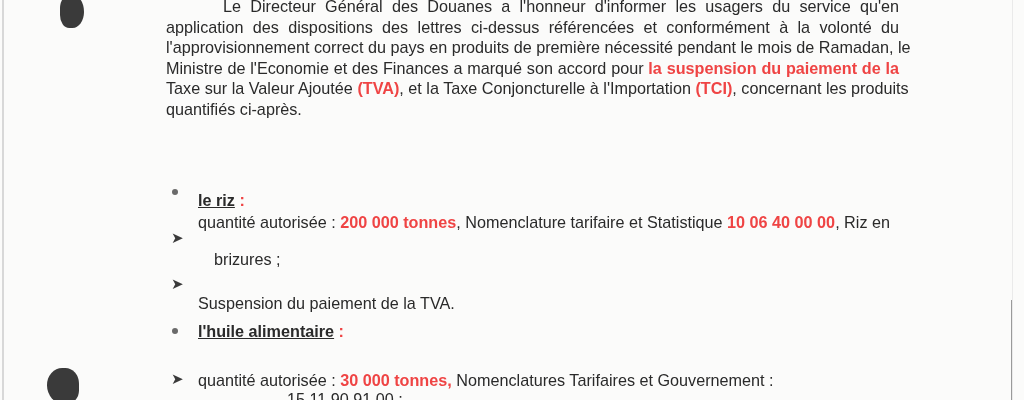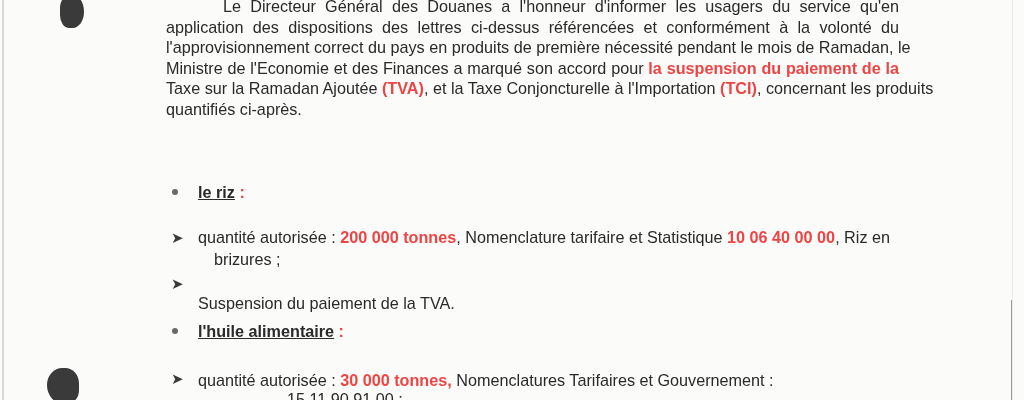--- a/index.html
+++ b/index.html
@@ -35,29 +35,29 @@
 <div class="right-edge"></div>
 <div class="right-edge-dark"></div>
 <div class="punch top"></div>
 <div class="punch bottom"></div>
 
 <div class="para">
   <span class="line indent" style="margin-top:-4px">Le Directeur Général des Douanes a l'honneur d'informer les usagers du service qu'en</span>
   <span class="line">application des dispositions des lettres ci-dessus référencées et conformément à la volonté du</span>
   <span class="line">l'approvisionnement correct du pays en produits de première nécessité pendant le mois de Ramadan, le</span>
   <span class="line"><span>Ministre de l'Economie et des Finances a marqué son accord pour </span><b>la suspension du paiement de la</b></span>
-  <span class="line"><span>Taxe sur la Ramadan Ajoutée </span><b>(TVA)</b><span>, et la Taxe Conjoncturelle à l'Importation </span><b>(TCI)</b><span>, concernant les produits</span></span>
+  <span class="line"><span>Taxe sur la Valeur Ajoutée </span><b>(TVA)</b><span>, et la Taxe Conjoncturelle à l'Importation </span><b>(TCI)</b><span>, concernant les produits</span></span>
   <span class="line last">quantifiés ci-après.</span>
 </div>
 
 <div class="bullet-dot" style="left:172px; top:189px;"></div>
-<div class="row" style="left:198px; top:182px;text-align:center;"><span class="ul">le riz</span><b> :</b></div>
+<div class="row" style="left:198px; top:190px;text-align:center;"><span class="ul">le riz</span><b> :</b></div>
 
 <div class="arrow" style="left:171px; top:229px;">➤</div>
-<div class="row" style="left:198px; top:227px;"><span>quantité autorisée : </span><b>200 000 tonnes</b><span>, Nomenclature tarifaire et Statistique </span><b>10 06 40 00 00</b><span>, Riz en</span></div>
+<div class="row" style="left:198px; top:212px;"><span>quantité autorisée : </span><b>200 000 tonnes</b><span>, Nomenclature tarifaire et Statistique </span><b>10 06 40 00 00</b><span>, Riz en</span></div>
 <div class="row" style="left:214px; top:249px;">brizures ;</div>
 
 <div class="arrow" style="left:171px; top:275px;">➤</div>
 <div class="row" style="left:198px; top:293px;">Suspension du paiement de la TVA.</div>
 
 <div class="bullet-dot" style="left:172px; top:328px;"></div>
 <div class="row" style="left:198px; top:321px;"><span class="ul">l'huile alimentaire</span><b> :</b></div>
 
 <div class="arrow" style="left:171px; top:370px;">➤</div>
 <div class="row" style="left:198px; top:370px;"><span>quantité autorisée : </span><b>30 000 tonnes,</b><span> Nomenclatures Tarifaires et Gouvernement :</span></div>

